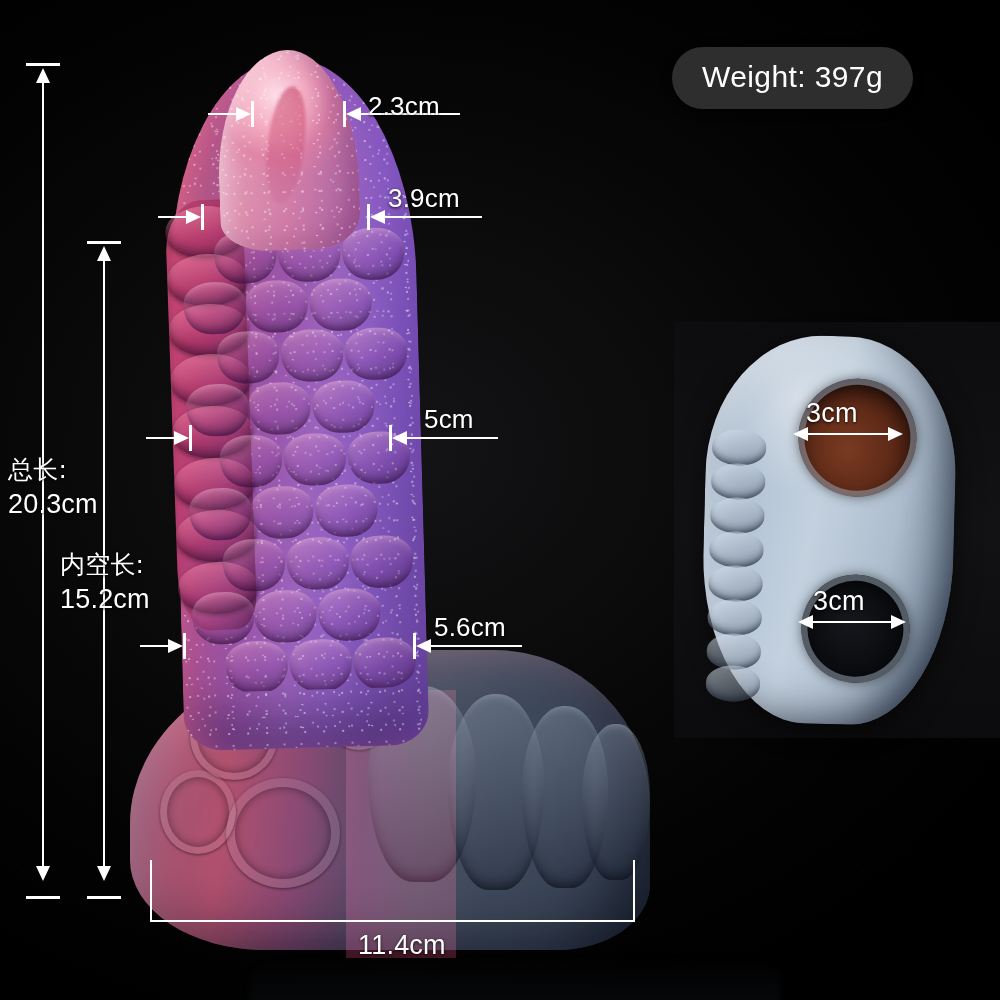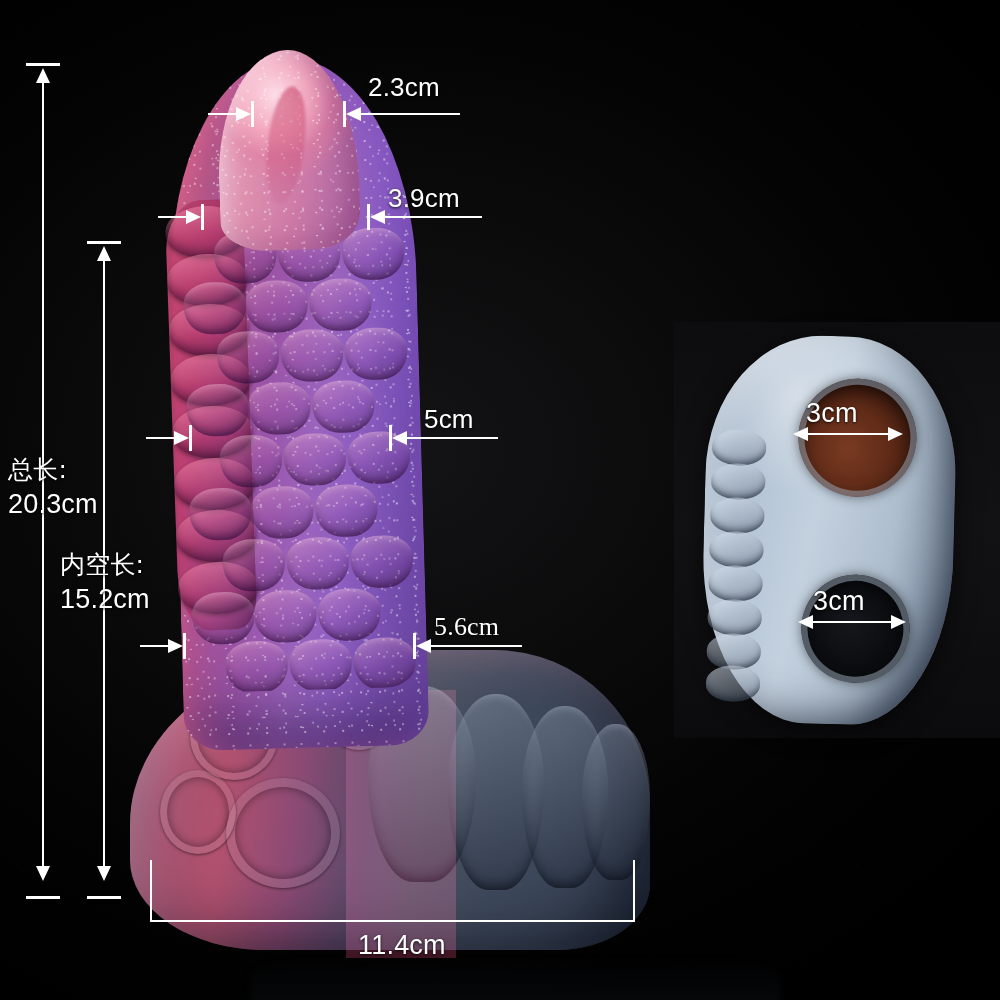--- a/index.html
+++ b/index.html
@@ -324,20 +324,21 @@
     </div>
 
     <div>
       <div class="dimline hline" style="left:136px;top:299px;width:84px;"></div>
       <div class="arrow-left" style="left:124px;top:293px;"></div>
       <div class="arrow-right" style="left:217px;top:293px;"></div>
       <div class="dimtext" style="left:139px;top:264px;">3cm</div>
     </div>
   </div>
 
+  <div id="weight-badge">Weight: 397g</div>
 
   <div>
     <div class="cap" style="left:26px;top:63px;"></div>
     <div class="arrow-up" style="left:36px;top:68px;"></div>
     <div class="dimline vline" style="left:42px;top:78px;height:790px;"></div>
     <div class="arrow-down" style="left:36px;top:866px;"></div>
     <div class="cap" style="left:26px;top:896px;"></div>
     <div class="dimtext cn" style="left:8px;top:455px;">总长:</div>
     <div class="dimtext" style="left:8px;top:489px;">20.3cm</div>
   </div>
@@ -352,21 +353,21 @@
     <div class="dimtext" style="left:60px;top:584px;">15.2cm</div>
   </div>
 
   <div>
     <div class="dimline hline" style="left:208px;top:113px;width:30px;"></div>
     <div class="arrow-right" style="left:236px;top:107px;"></div>
     <div class="vcap" style="left:251px;top:101px;"></div>
     <div class="vcap" style="left:343px;top:101px;"></div>
     <div class="arrow-left" style="left:346px;top:107px;"></div>
     <div class="dimline hline" style="left:360px;top:113px;width:100px;"></div>
-    <div class="dimtext small" style="left:368px;top:72px;">2.3cm</div>
+    <div class="dimtext small" style="left:368px;top:91px;">2.3cm</div>
   </div>
 
   <div>
     <div class="dimline hline" style="left:158px;top:216px;width:30px;"></div>
     <div class="arrow-right" style="left:186px;top:210px;"></div>
     <div class="vcap" style="left:201px;top:204px;"></div>
     <div class="vcap" style="left:367px;top:204px;"></div>
     <div class="arrow-left" style="left:370px;top:210px;"></div>
     <div class="dimline hline" style="left:384px;top:216px;width:98px;"></div>
     <div class="dimtext small" style="left:388px;top:183px;">3.9cm</div>
@@ -382,21 +383,21 @@
     <div class="dimtext small" style="left:424px;top:404px;">5cm</div>
   </div>
 
   <div>
     <div class="dimline hline" style="left:140px;top:645px;width:30px;"></div>
     <div class="arrow-right" style="left:168px;top:639px;"></div>
     <div class="vcap" style="left:183px;top:633px;"></div>
     <div class="vcap" style="left:413px;top:633px;"></div>
     <div class="arrow-left" style="left:416px;top:639px;"></div>
     <div class="dimline hline" style="left:430px;top:645px;width:92px;"></div>
-    <div class="dimtext small" style="left:434px;top:612px;font-family:Liberation Serif, serif;">5.6cm</div>
+    <div class="dimtext small" style="left:434px;top:612px;">5.6cm</div>
   </div>
 
   <div>
     <div class="dimline hline" style="left:150px;top:920px;width:485px;"></div>
     <div class="dimline vline" style="left:150px;top:860px;height:62px;"></div>
     <div class="dimline vline" style="left:633px;top:860px;height:62px;"></div>
     <div class="dimtext" style="left:358px;top:930px;">11.4cm</div>
   </div>
 
 </div>

